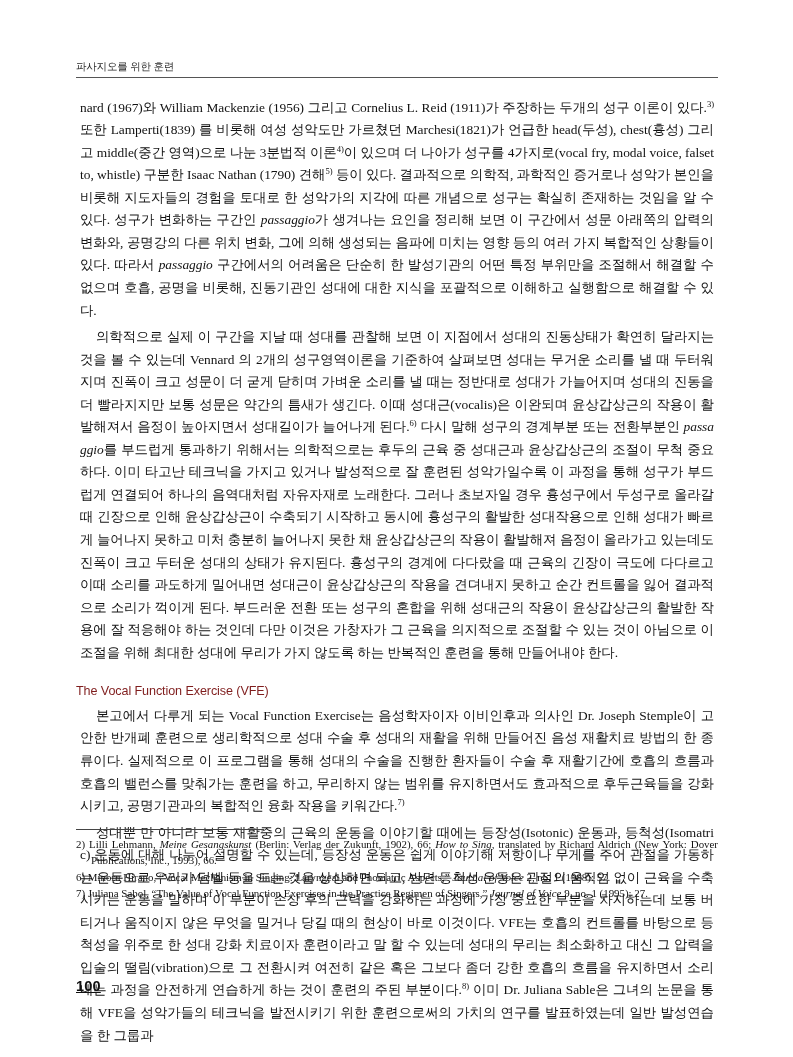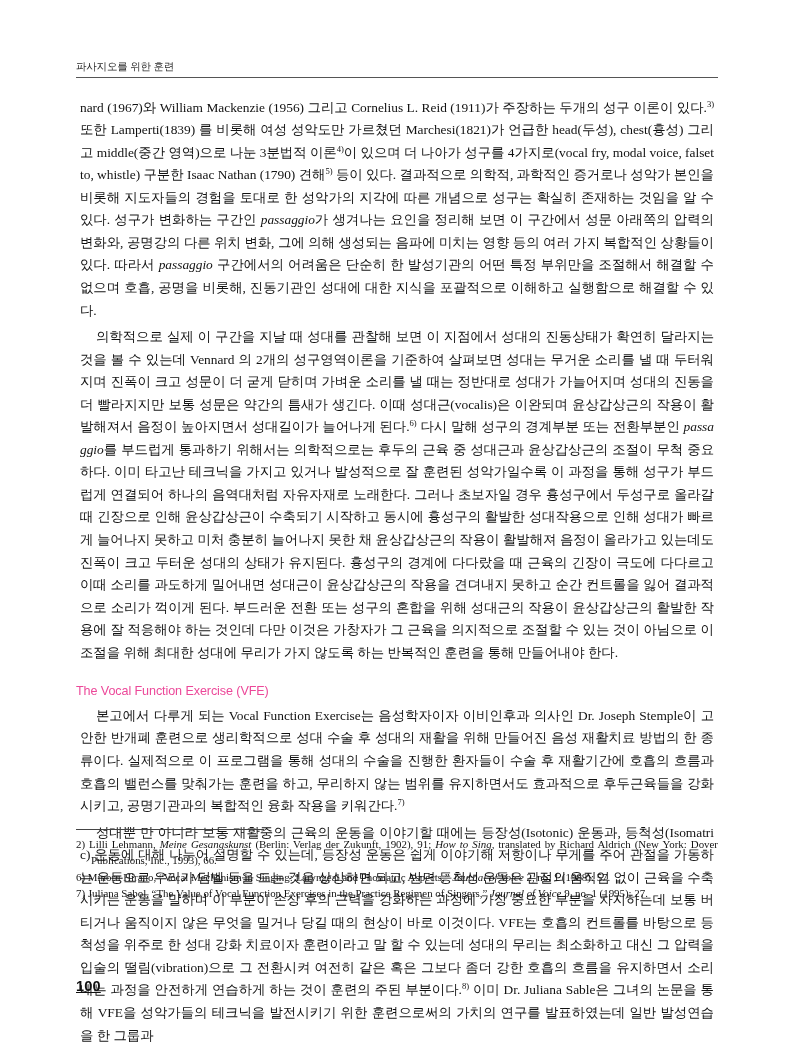--- a/index.html
+++ b/index.html
@@ -65,21 +65,21 @@
     font-size: 8.6px;
     vertical-align: super;
     line-height: 0;
   }
 
   
   h2.section-title {
     font-family: "Liberation Sans", sans-serif;
     font-size: 12.6px;
     font-weight: normal;
-    color: #ec4899;
+    color: #7f1d1d;
     margin: 19px 0 1px 0;
     line-height: 1.4;
     letter-spacing: -0.1px;
   }
 
   
   .footnote-area {
     position: absolute;
     left: 76px;
     top: 829px;
@@ -138,21 +138,21 @@
           <p class="para indent"><span>본고에서 다루게 되는 Vocal Function Exercise는 음성학자이자 이비인후과 의사인 Dr. Joseph Stemple이 고안한 반개폐 훈련으로 생리학적으로 성대 수술 후 성대의 재활을 위해 만들어진 음성 재활치료 방법의 한 종류이다. 실제적으로 이 프로그램을 통해 성대의 수술을 진행한 환자들이 수술 후 재활기간에 호흡의 흐름과 호흡의 밸런스를 맞춰가는 훈련을 하고, 무리하지 않는 범위를 유지하면서도 효과적으로 후두근육들을 강화시키고, 공명기관과의 복합적인 융화 작용을 키워간다.</span><sup class="fn">7)</sup></p>
           <p class="para indent"><span>성대뿐 만 아니라 보통 재활중의 근육의 운동을 이야기할 때에는 등장성(Isotonic) 운동과, 등척성(Isomatric) 운동에 대해 나누어 설명할 수 있는데, 등장성 운동은 쉽게 이야기해 저항이나 무게를 주어 관절을 가동하는 운동으로 우리가 덤벨 등을 드는 것을 상상하면 되고, 반면 등척성 운동은 관절의 움직임 없이 근육을 수축시키는 운동을 말하며 이 부분이 손상 후의 근력을 강화하는 과정에 가장 중요한 부분을 차지하는데 보통 버티거나 움직이지 않은 무엇을 밀거나 당길 때의 현상이 바로 이것이다. VFE는 호흡의 컨트롤를 바탕으로 등척성을 위주로 한 성대 강화 치료이자 훈련이라고 말 할 수 있는데 성대의 무리는 최소화하고 대신 그 압력을 입술의 떨림(vibration)으로 그 전환시켜 여전히 같은 혹은 그보다 좀더 강한 호흡의 흐름을 유지하면서 소리 내는 과정을 안전하게 연습하게 하는 것이 훈련의 주된 부분이다.</span><sup class="fn">8)</sup><span> 이미 Dr. Juliana Sable은 그녀의 논문을 통해 VFE을 성악가들의 테크닉을 발전시키기 위한 훈련으로써의 가치의 연구를 발표하였는데 일반 발성연습을 한 그룹과</span></p>
         </div>
     </div>
 
   </div>
 
   <div class="footnote-area">
     <hr class="fn-rule">
     <div id="footnote-list">
-        <div class="fn-item"><span>2) Lilli Lehmann, </span><span class="it">Meine Gesangskunst</span><span> (Berlin: Verlag der Zukunft, 1902), 91; </span><span class="it">How to Sing</span><span>, translated by Richard Aldrich (New York: Dover Publications, Inc., 1993), 66.</span></div>
+        <div class="fn-item"><span>2) Lilli Lehmann, </span><span class="it">Meine Gesangskunst</span><span> (Berlin: Verlag der Zukunft, 1902), 66; </span><span class="it">How to Sing</span><span>, translated by Richard Aldrich (New York: Dover Publications, Inc., 1993), 66.</span></div>
         <div class="fn-item"><span>6) Minoru Hirano, “Vocal Mechanism in Singing: Laryngeal and Phoniatric Aspects,” </span><span class="it">Journal of Voice</span><span> 2, no. 1 (1988): 57.</span></div>
         <div class="fn-item"><span>7) Juliana Sabol, “The Value of Vocal Function Exercises in the Practice Regimen of Singers,” </span><span class="it">Journal of Voice</span><span> 9, no. 1 (1995): 27.</span></div>
       </div>
   </div>
 
   <div class="folio">100</div>
 
 </div>
 
 </body></html>

